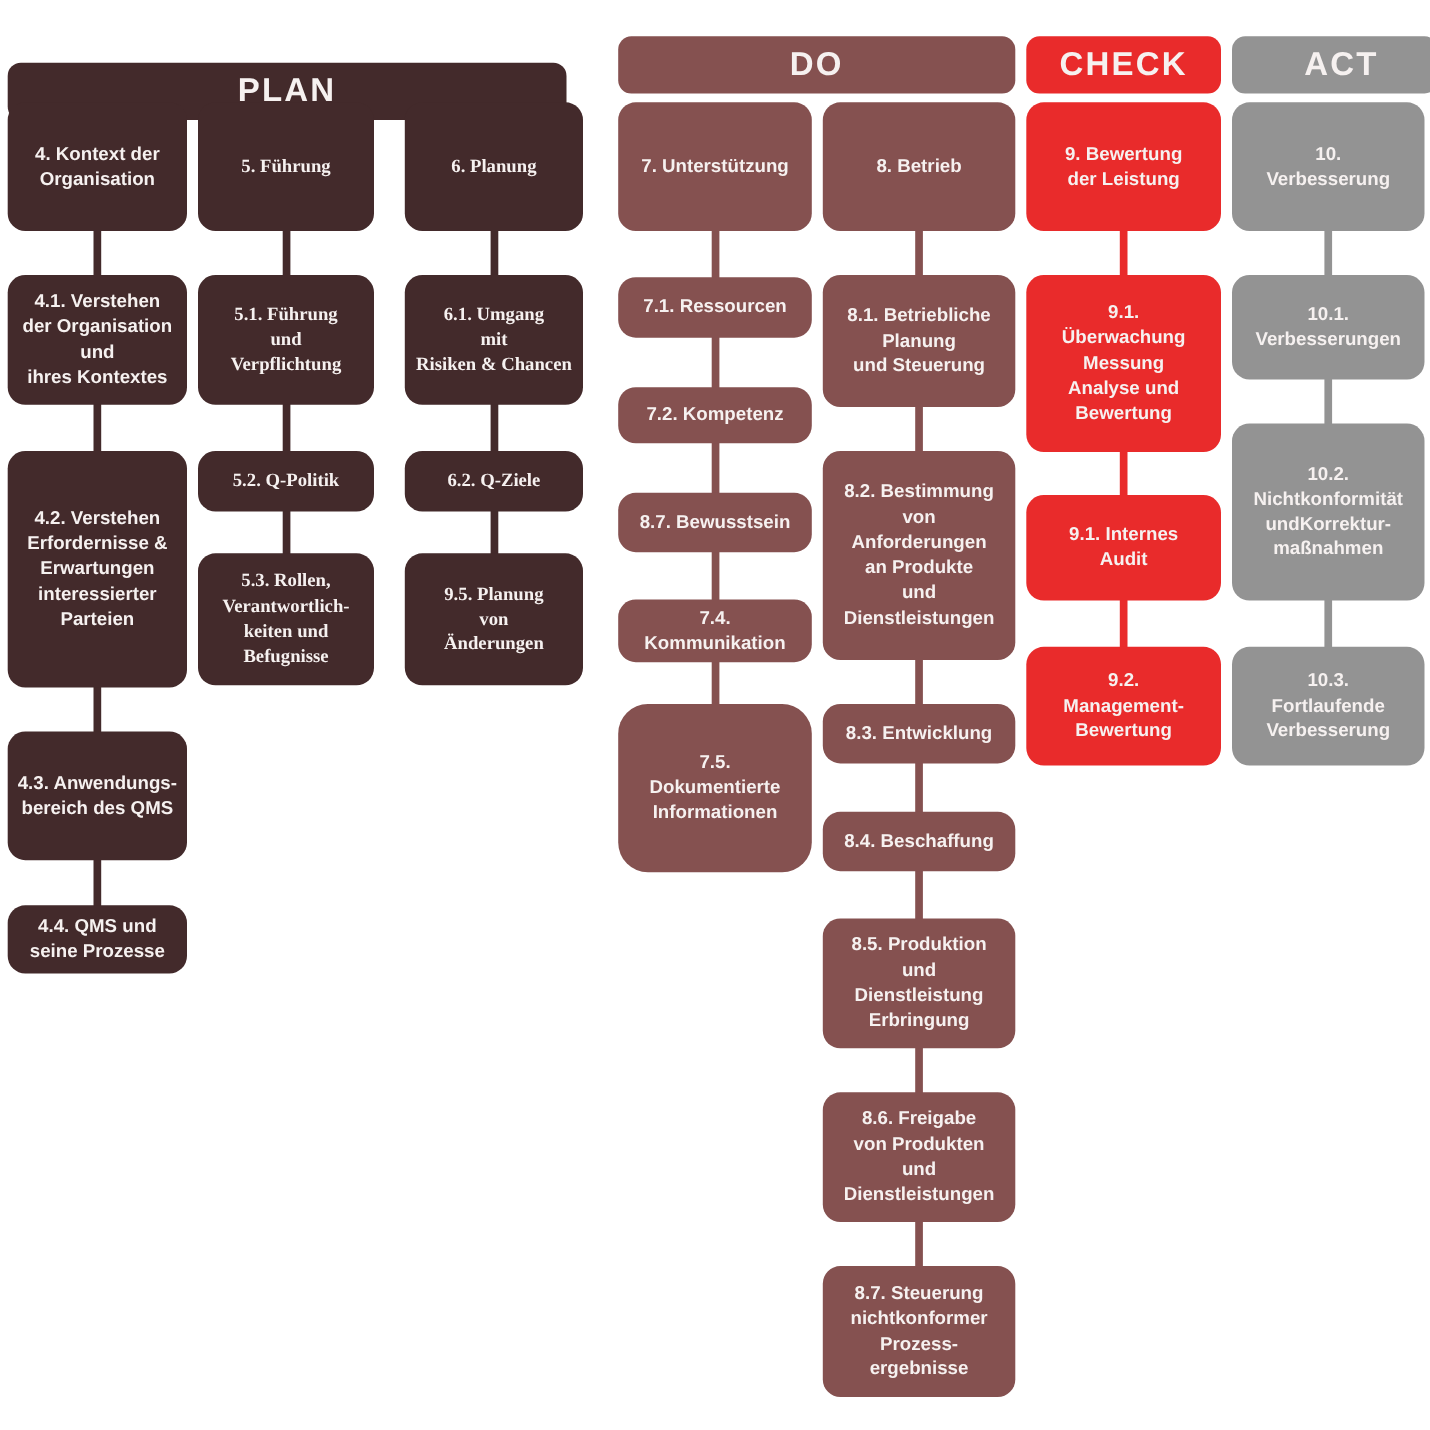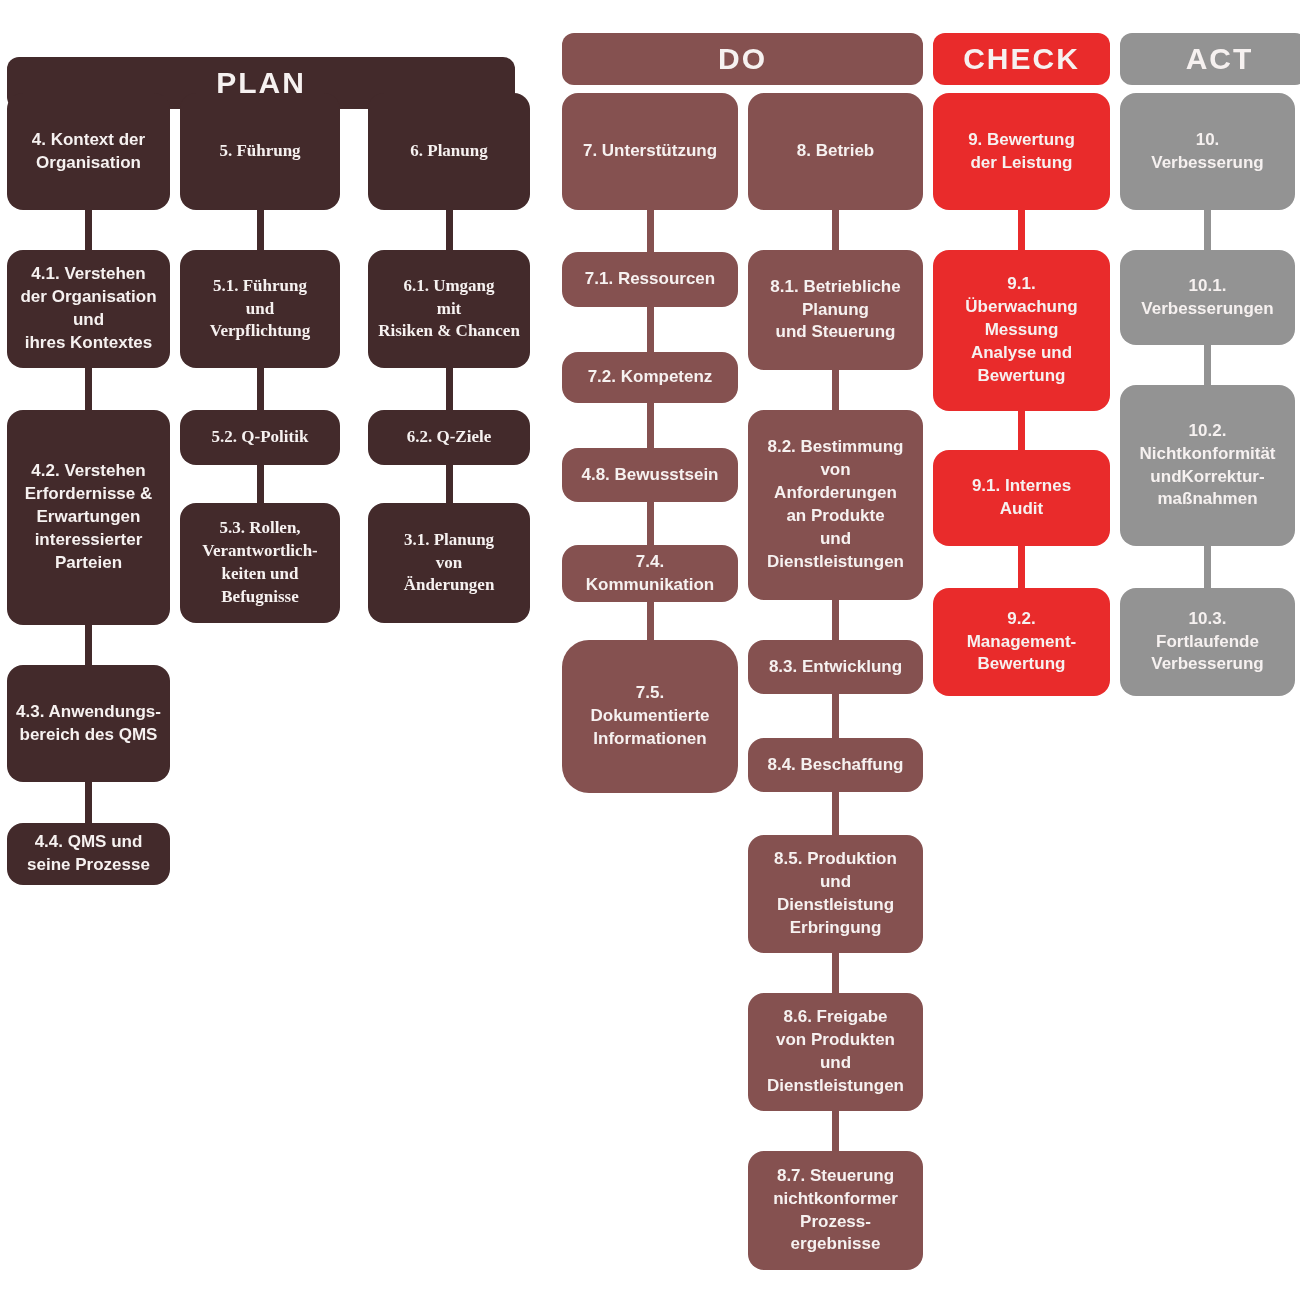--- a/index.html
+++ b/index.html
@@ -71,31 +71,31 @@
 Befugnisse</div>
   </div>
 
   <div class="col plan" style="left:368px;width:162px;height:530px;font-family:Liberation Serif, serif;">
     <div class="vline" style="top:58px;height:412px;"></div>
     <div class="box" style="top:0;height:117px;">6. Planung</div>
     <div class="box" style="top:157px;height:118px;">6.1. Umgang
 mit
 Risiken &amp; Chancen</div>
     <div class="box" style="top:317px;height:55px;">6.2. Q-Ziele</div>
-    <div class="box" style="top:410px;height:120px;">3.1. Planung
+    <div class="box" style="top:410px;height:120px;">9.5. Planung
 von
 Änderungen</div>
   </div>
 
   <div class="col do" style="left:562px;width:176px;height:700px;">
     <div class="vline" style="top:58px;height:565px;"></div>
     <div class="box" style="top:0;height:117px;">7. Unterstützung</div>
     <div class="box" style="top:159px;height:55px;">7.1. Ressourcen</div>
     <div class="box" style="top:259px;height:51px;">7.2. Kompetenz</div>
-    <div class="box" style="top:355px;height:54px;">4.8. Bewusstsein</div>
+    <div class="box" style="top:355px;height:54px;">8.7. Bewusstsein</div>
     <div class="box" style="top:452px;height:57px;">7.4.
 Kommunikation</div>
     <div class="box" style="top:547px;height:153px;border-radius:27px;">7.5.
 Dokumentierte
 Informationen</div>
   </div>
 
   <div class="col do" style="left:748px;width:175px;height:1177px;">
     <div class="vline" style="top:58px;height:1059px;"></div>
     <div class="box" style="top:0;height:117px;">8. Betrieb</div>

